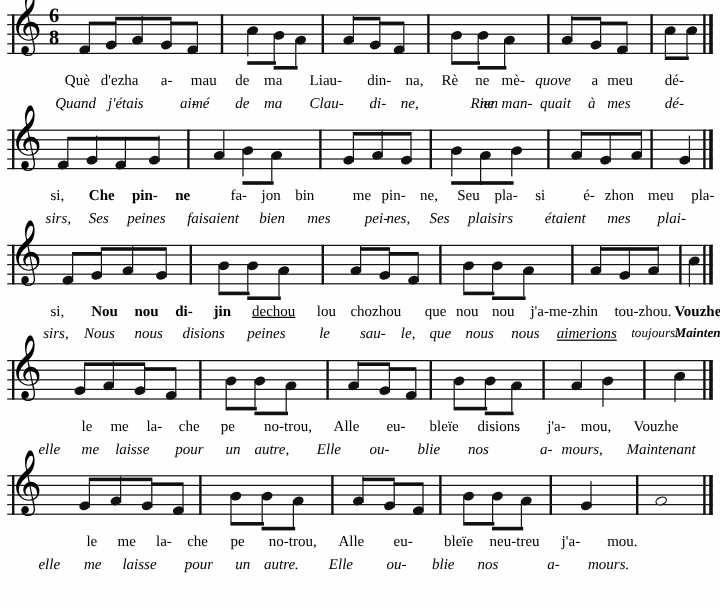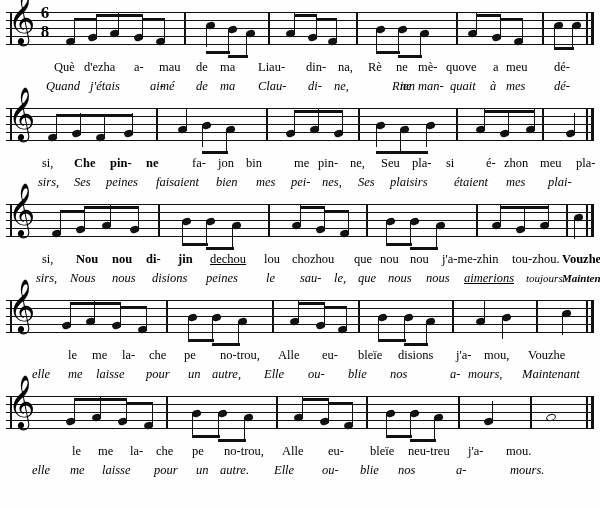--- a/index.html
+++ b/index.html
@@ -284,21 +284,21 @@
         <span style="left: 128px;">a-</span>
         <span style="left: 153px;">mau</span>
         <span style="left: 190px;">de</span>
         <span style="left: 214px;">ma</span>
         <span style="left: 252px;">Liau-</span>
         <span style="left: 300px;">din-</span>
         <span style="left: 332px;">na,</span>
         <span style="left: 362px;">Rè</span>
         <span style="left: 390px;">ne</span>
         <span style="left: 412px;">mè-</span>
-        <span style="left: 440px;">quove</span>
+        <span style="left: 440px; font-style: italic;">quove</span>
         <span style="left: 487px;">a</span>
         <span style="left: 500px;">meu</span>
         <span style="left: 548px;">dé-</span>
       </div>
       <div class="lyric verse2">
         <span style="left: 40px;">Quand</span>
         <span style="left: 84px;">j'étais</span>
         <span style="left: 144px;">ai-</span>
         <span style="left: 154px;">mé</span>
         <span style="left: 190px;">de</span>
@@ -431,21 +431,21 @@
         <span style="left: 534px;">meu</span>
         <span style="left: 570px;">pla-</span>
       </div>
       <div class="lyric verse2">
         <span style="left: 32px;">sirs,</span>
         <span style="left: 68px;">Ses</span>
         <span style="left: 100px;">peines</span>
         <span style="left: 150px;">faisaient</span>
         <span style="left: 210px;">bien</span>
         <span style="left: 250px;">mes</span>
-        <span style="left: 285px;">pei-</span>
+        <span style="left: 298px;">pei-</span>
         <span style="left: 316px;">nes,</span>
         <span style="left: 352px;">Ses</span>
         <span style="left: 384px;">plaisirs</span>
         <span style="left: 448px;">étaient</span>
         <span style="left: 500px;">mes</span>
         <span style="left: 542px;">plai-</span>
       </div>
     </div>
     <div class="system">
       <div class="staff-wrap">
@@ -807,16 +807,16 @@
         <span style="left: 64px;">me</span>
         <span style="left: 96px;">laisse</span>
         <span style="left: 148px;">pour</span>
         <span style="left: 190px;">un</span>
         <span style="left: 214px;">autre.</span>
         <span style="left: 268px;">Elle</span>
         <span style="left: 316px;">ou-</span>
         <span style="left: 354px;">blie</span>
         <span style="left: 392px;">nos</span>
         <span style="left: 450px;">a-</span>
-        <span style="left: 504px;">mours.</span>
+        <span style="left: 484px;">mours.</span>
       </div>
     </div>
   </div>
 
 </body></html>

